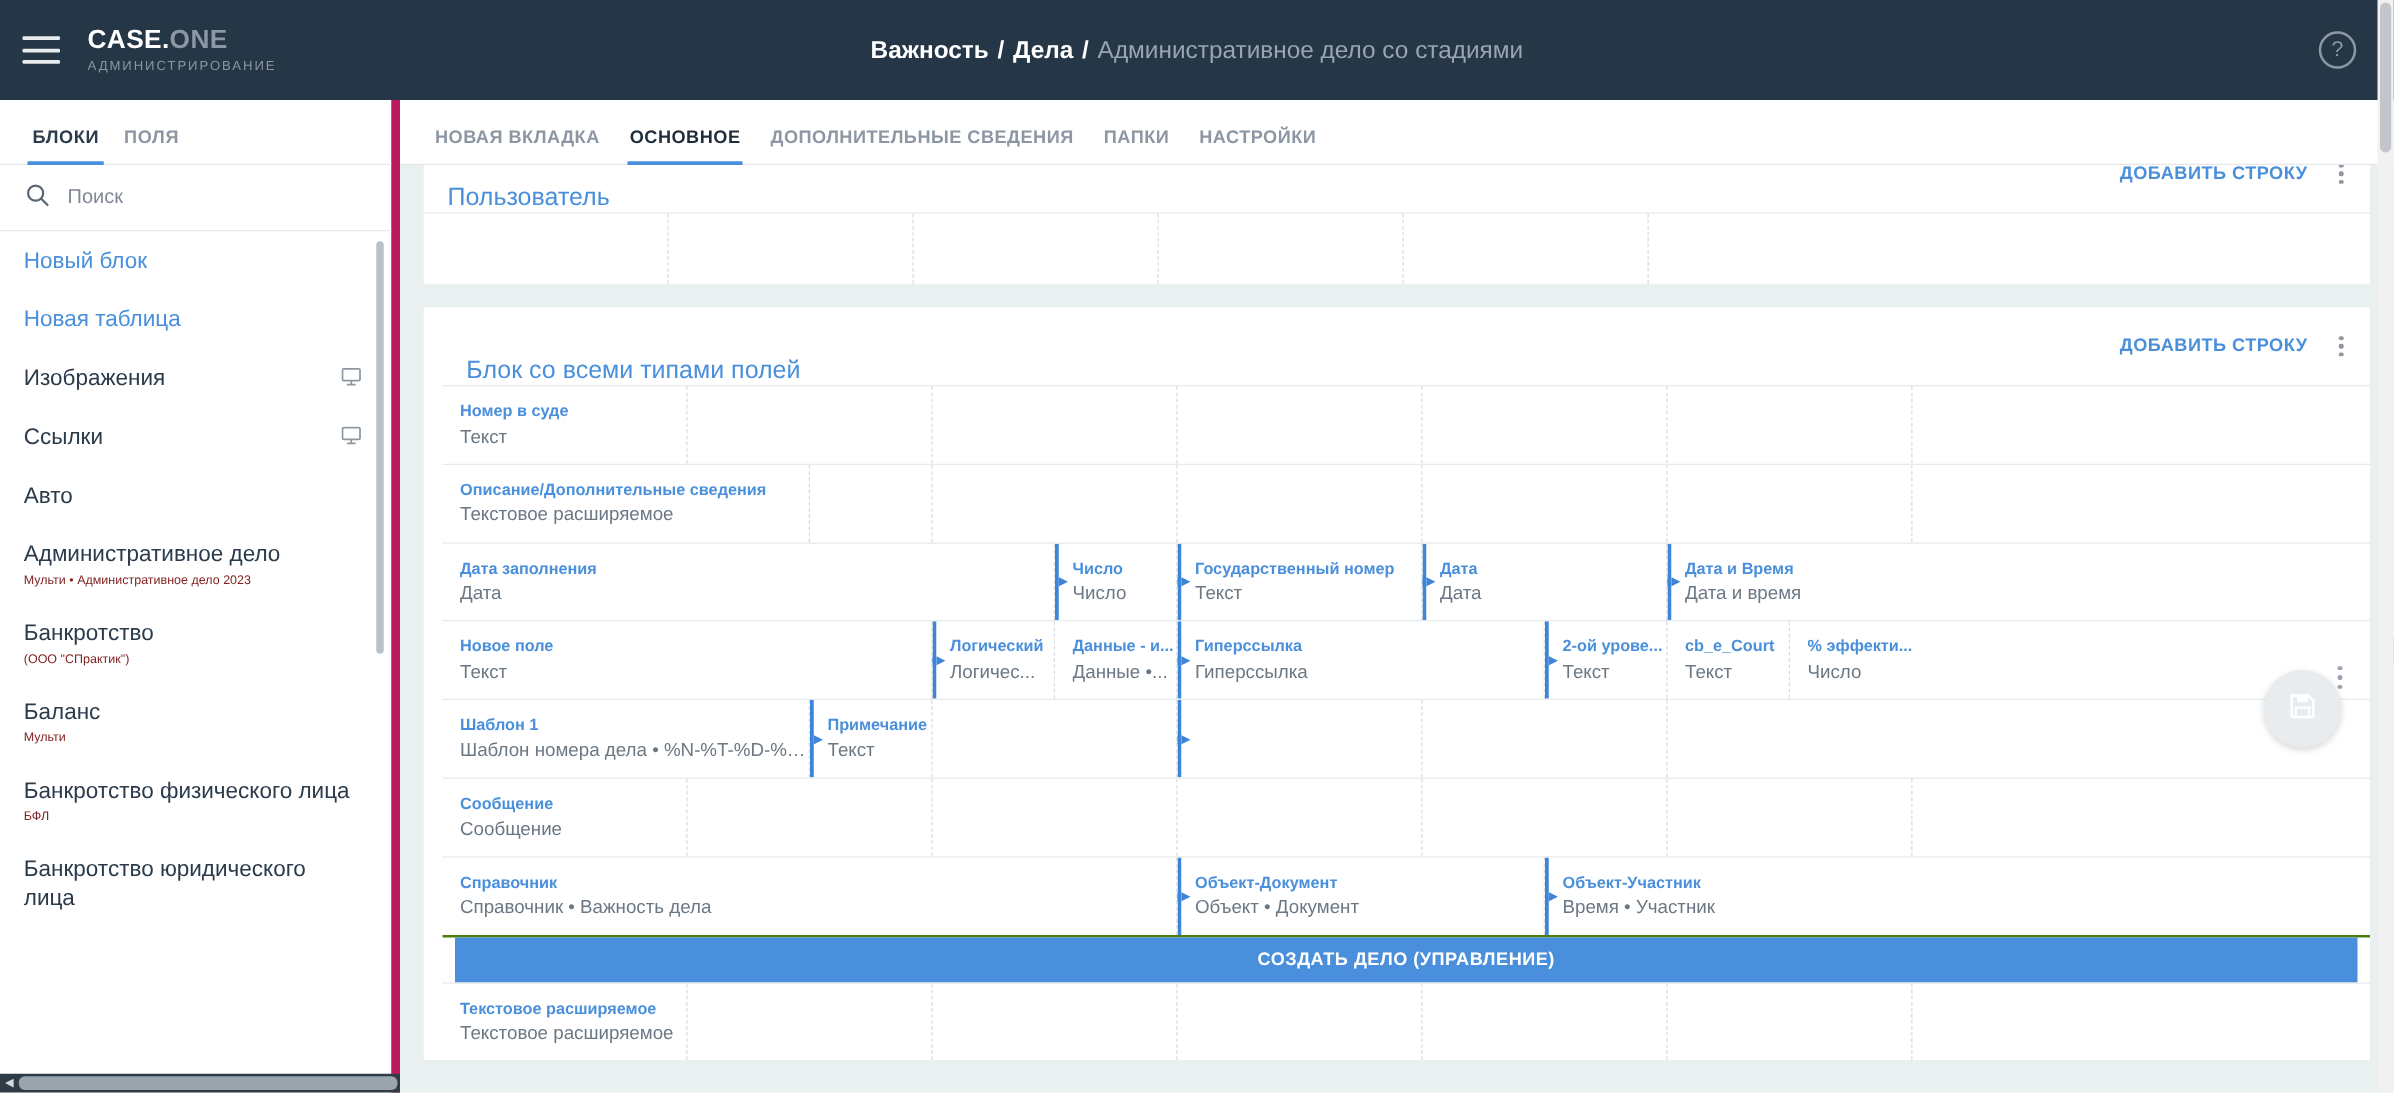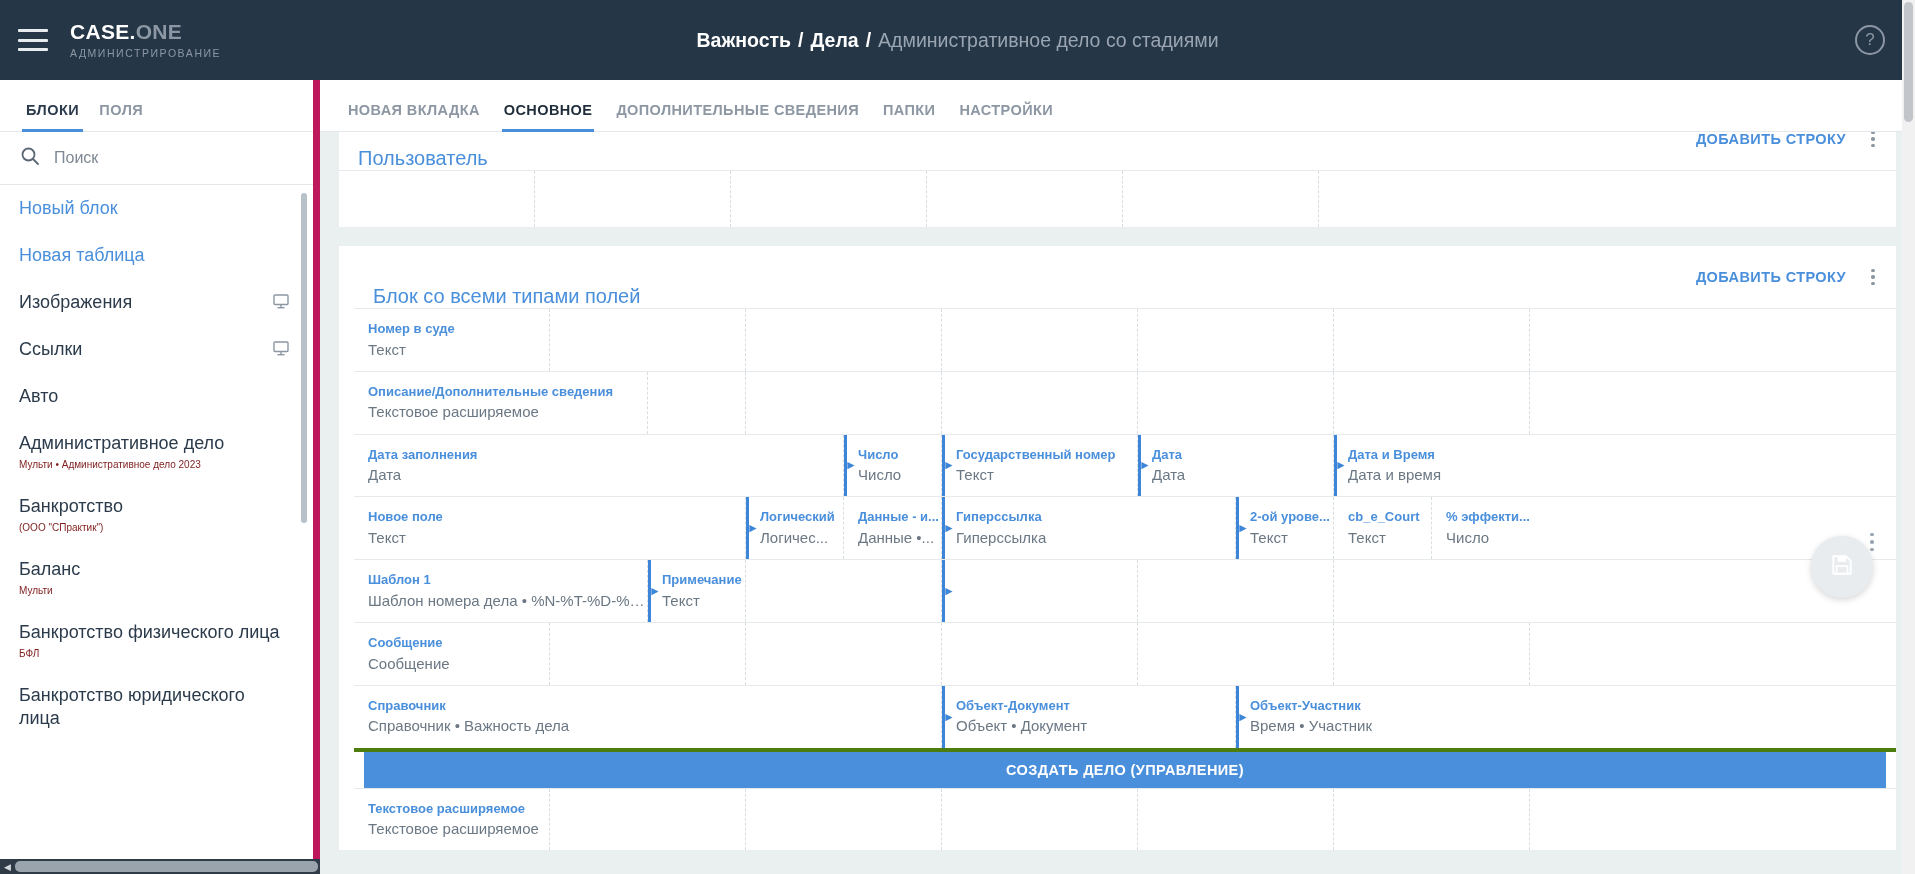--- a/index.html
+++ b/index.html
@@ -153,21 +153,21 @@
   
   .handle { position: absolute; top: 0; bottom: 0; width: 0; }
   .handle .bar { position: absolute; left: 0; top: 0; bottom: 0; width: 3px;
                  background: #3d85d8; }
   .handle .arrows {
     position: absolute; left: -9px; top: 50%; transform: translateY(-50%);
     color: #3d85d8; font-size: 12px; line-height: 1; letter-spacing: -2px;
     white-space: nowrap; font-weight: bold;
   }
 
-  .cta-row { border-top: 4px solid #4d7c0f; padding: 0; }
+  .cta-row { border-top: 2px solid #4d7c0f; padding: 0; }
   .cta-btn {
     margin: 0 10px; height: 36px; background: #4a8fdb; color: #fff;
     display: flex; align-items: center; justify-content: center;
     font-size: 14.5px; font-weight: bold; letter-spacing: .4px; cursor: pointer;
   }
 
   
   .canvas-grip {
     position: absolute; right: 36px; top: 392px; width: 14px; height: 36px;
     display: flex; flex-direction: column; align-items: center;

